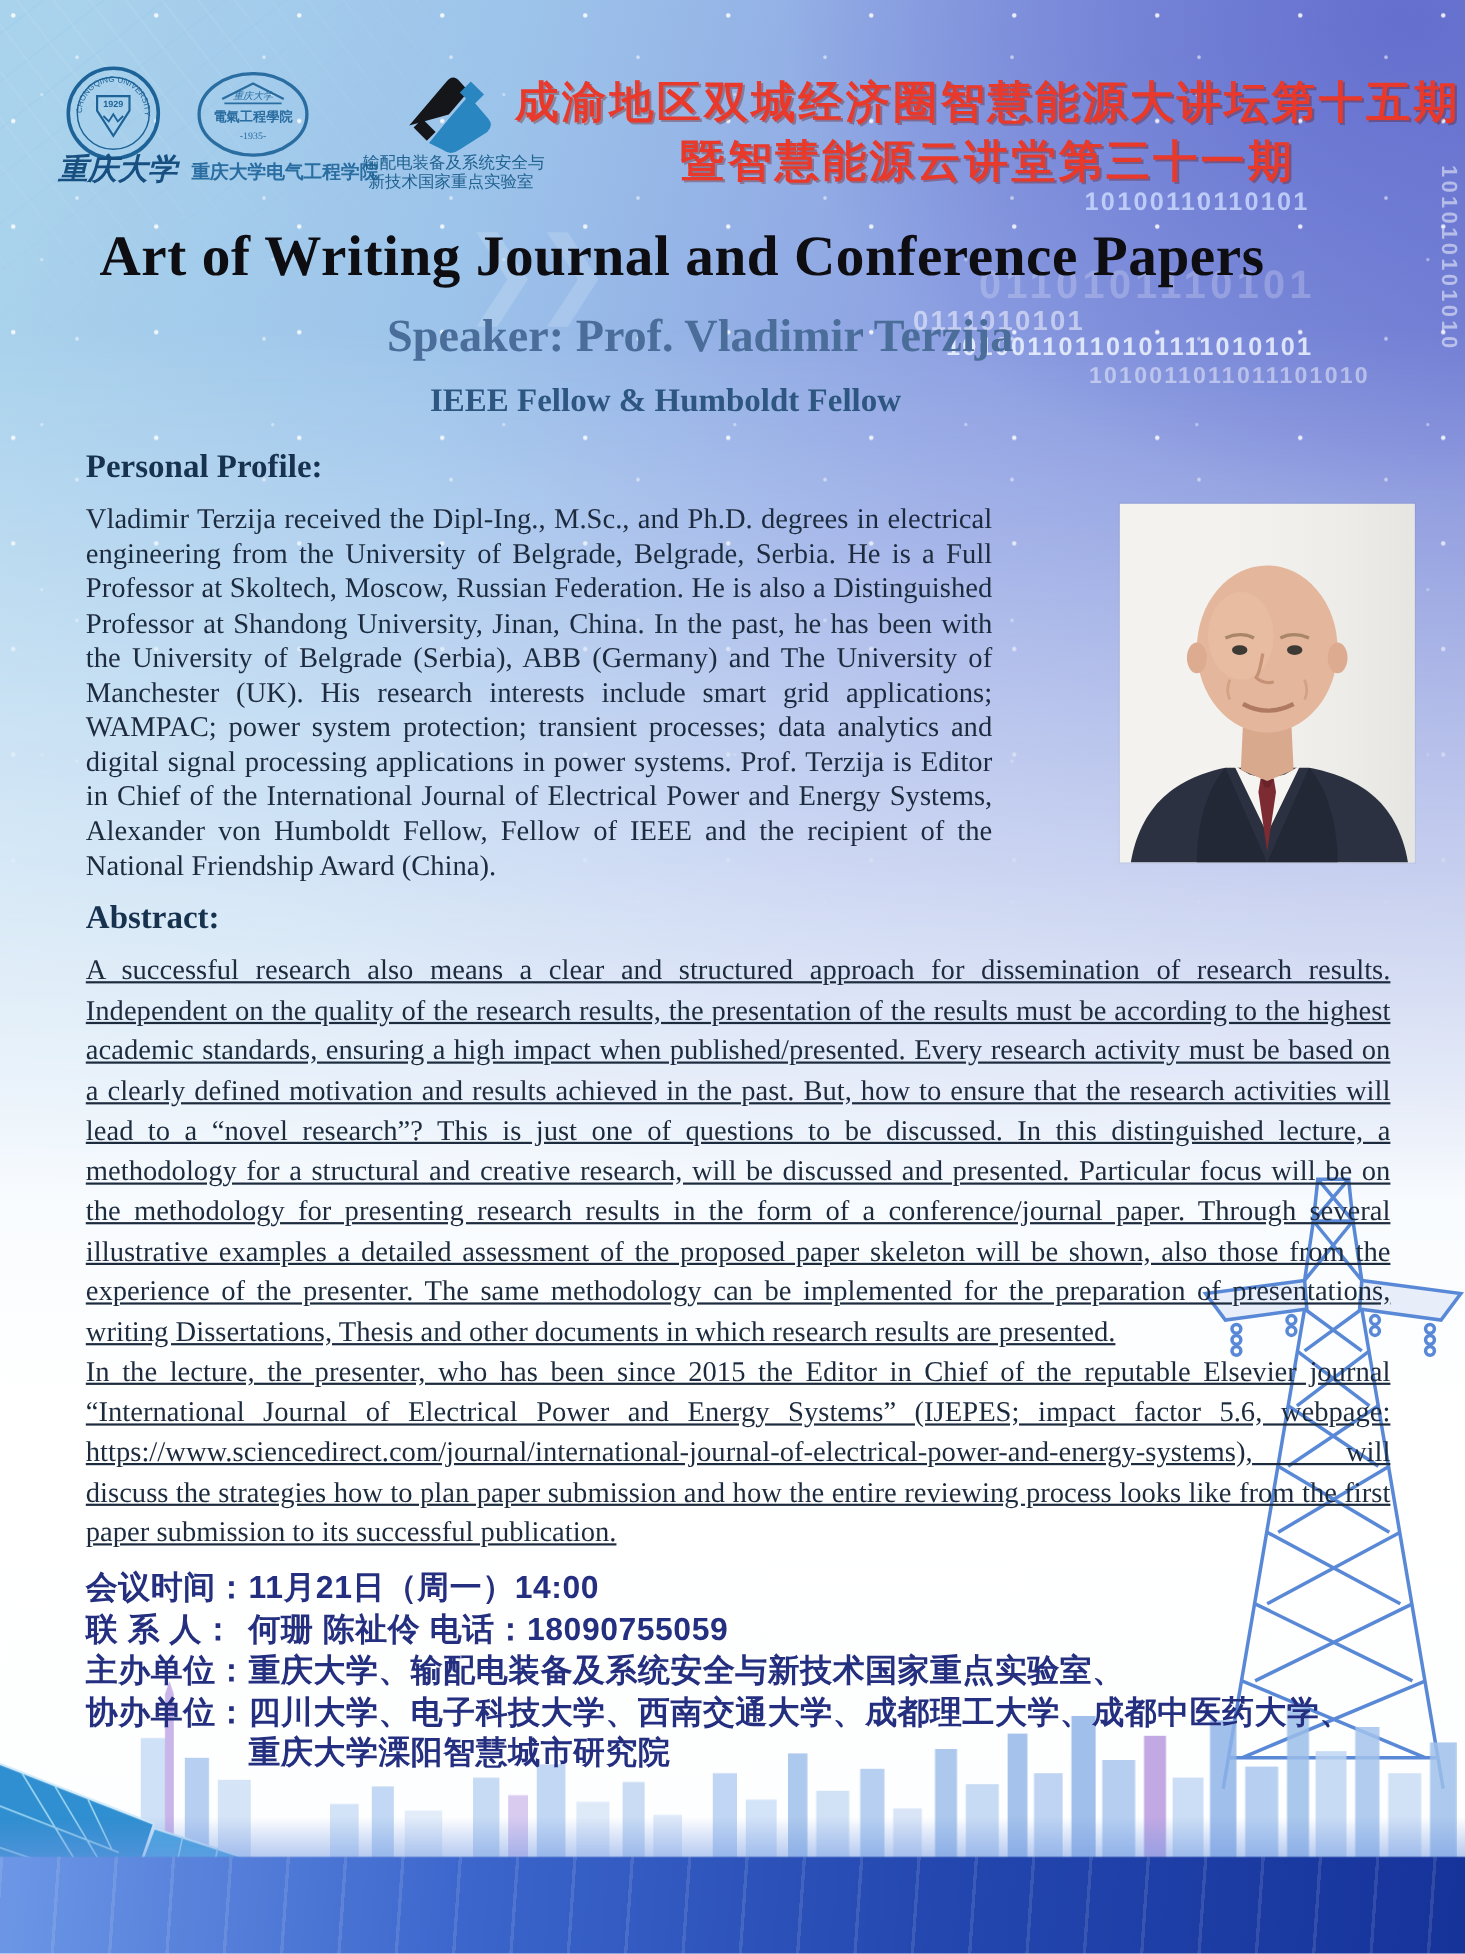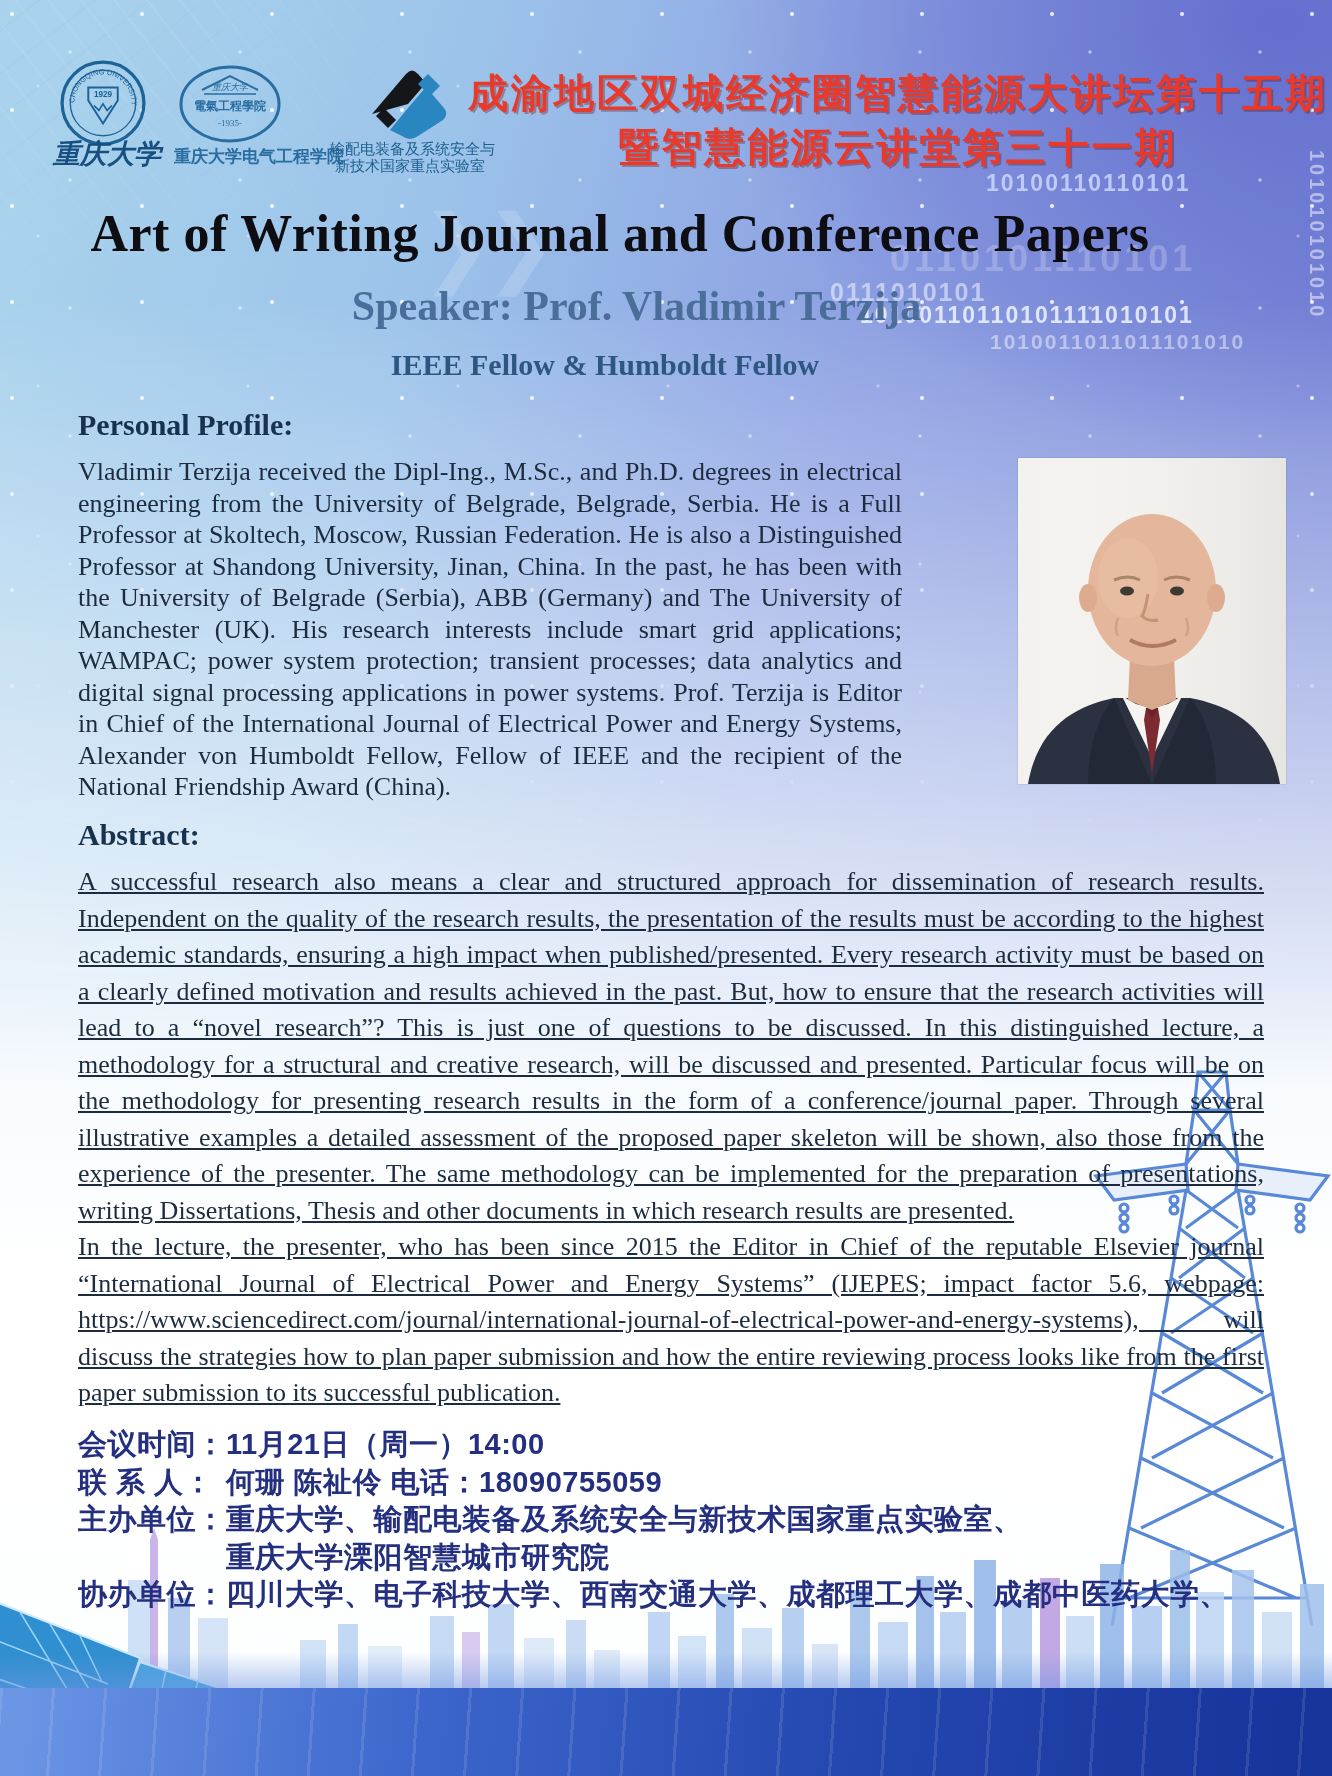--- a/index.html
+++ b/index.html
@@ -316,17 +316,17 @@
   <div class="sec-heading h-abstract">Abstract:</div>
   <div class="abstract-body">
     <p>A successful research also means a clear and structured approach for dissemination of research results. Independent on the quality of the research results, the presentation of the results must be according to the highest academic standards, ensuring a high impact when published/presented. Every research activity must be based on a clearly defined motivation and results achieved in the past. But, how to ensure that the research activities will lead to a “novel research”? This is just one of questions to be discussed. In this distinguished lecture, a methodology for a structural and creative research, will be discussed and presented. Particular focus will be on the methodology for presenting research results in the form of a conference/journal paper. Through several illustrative examples a detailed assessment of the proposed paper skeleton will be shown, also those from the experience of the presenter. The same methodology can be implemented for the preparation of presentations, writing Dissertations, Thesis and other documents in which research results are presented.</p>
     <p>In the lecture, the presenter, who has been since 2015 the Editor in Chief of the reputable Elsevier journal “International Journal of Electrical Power and Energy Systems” (IJEPES; impact factor 5.6, webpage: https://www.sciencedirect.com/journal/international-journal-of-electrical-power-and-energy-systems), will discuss the strategies how to plan paper submission and how the entire reviewing process looks like from the first paper submission to its successful publication.</p>
   </div>
 
   <div class="meeting">
     <div class="m-row"><span class="m-label">会议时间：</span><span>11月21日（周一）14:00</span></div>
     <div class="m-row"><span class="m-label">联 系 人：</span><span>何珊 陈祉伶 电话：18090755059</span></div>
     <div class="m-row"><span class="m-label">主办单位：</span><span>重庆大学、输配电装备及系统安全与新技术国家重点实验室、</span></div>
+    <div class="m-row"><span class="m-label">协办单位：</span><span>四川大学、电子科技大学、西南交通大学、成都理工大学、成都中医药大学、</span></div>
     <div class="m-row"><span class="m-label"></span><span>重庆大学溧阳智慧城市研究院</span></div>
-    <div class="m-row"><span class="m-label">协办单位：</span><span>四川大学、电子科技大学、西南交通大学、成都理工大学、成都中医药大学、</span></div>
   </div>
 
 </div>
 
 </body></html>

